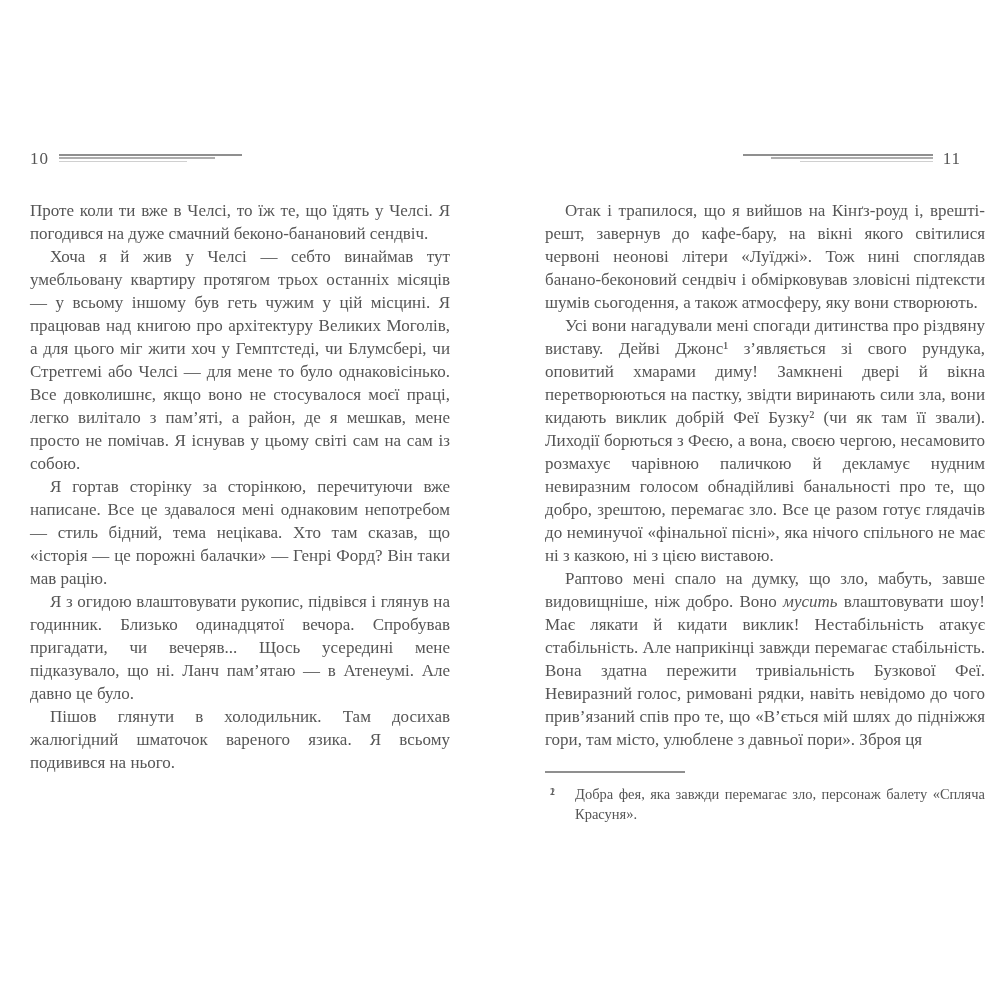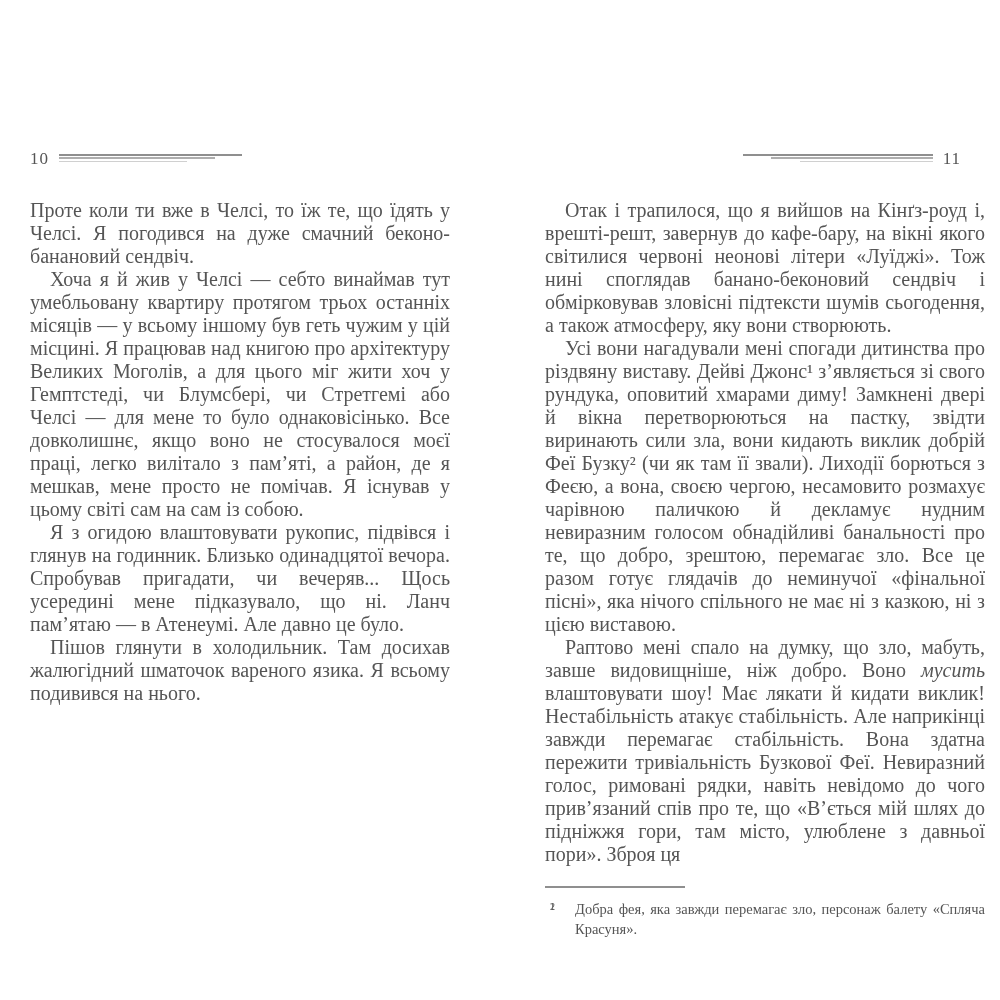--- a/index.html
+++ b/index.html
@@ -46,21 +46,21 @@
   .rule-left .r3 { width: 128px; }
   
   .page-right .pagehead { justify-content: flex-end; padding-right: 24px; }
   .rule-right { margin-right: 10px; width: 190px; }
   .rule-right .r1 { width: 190px; margin-left: auto; }
   .rule-right .r2 { width: 162px; margin-left: auto; }
   .rule-right .r3 { width: 133px; margin-left: auto; }
 
   
   .text-col {
-    font-size: 20px;
+    font-size: 17px;
     line-height: 23px;
     color: var(--ink, #555555);
     text-align: justify;
   }
   .text-col p { margin: 0; }
   .text-col p.indent { text-indent: 20px; }
   .text-col em { }
 
   
   .footnotes { margin-top: 20px; }
@@ -96,20 +96,21 @@
       <span class="pagenum">10</span>
       <span class="rule rule-left">
           <i class="r1"></i>
           <i class="r2"></i>
           <i class="r3"></i>
         </span>
     </div>
     <div class="text-col">
         <p class="no-indent">Проте коли ти вже в Челсі, то їж те, що їдять у Челсі. Я погодився на дуже смачний беконо-банановий сендвіч.</p>
         <p class="indent">Хоча я й жив у Челсі — себто винаймав тут умебльовану квартиру протягом трьох останніх місяців — у всьому іншому був геть чужим у цій місцині. Я працював над книгою про архітектуру Великих Моголів, а для цього міг жити хоч у Гемптстеді, чи Блумсбері, чи Стретгемі або Челсі — для мене то було однаковісінько. Все довколишнє, якщо воно не стосувалося моєї праці, легко вилітало з пам’яті, а район, де я мешкав, мене просто не помічав. Я існував у цьому світі сам на сам із собою.</p>
+        <p class="indent">Я гортав сторінку за сторінкою, перечитуючи вже написане. Все це здавалося мені однаковим непотребом — стиль бідний, тема нецікава. Хто там сказав, що «історія — це порожні балачки» — Генрі Форд? Він таки мав рацію.</p>
         <p class="indent">Я з огидою влаштовувати рукопис, підвівся і глянув на годинник. Близько одинадцятої вечора. Спробував пригадати, чи вечеряв... Щось усередині мене підказувало, що ні. Ланч пам’ятаю — в Атенеумі. Але давно це було.</p>
         <p class="indent">Пішов глянути в холодильник. Там досихав жалюгідний шматочок вареного язика. Я всьому подивився на нього.</p>
       </div>
   </div>
 
   <div class="page page-right">
     <div class="pagehead">
       <span class="rule rule-right">
           <i class="r1"></i>
           <i class="r2"></i>

